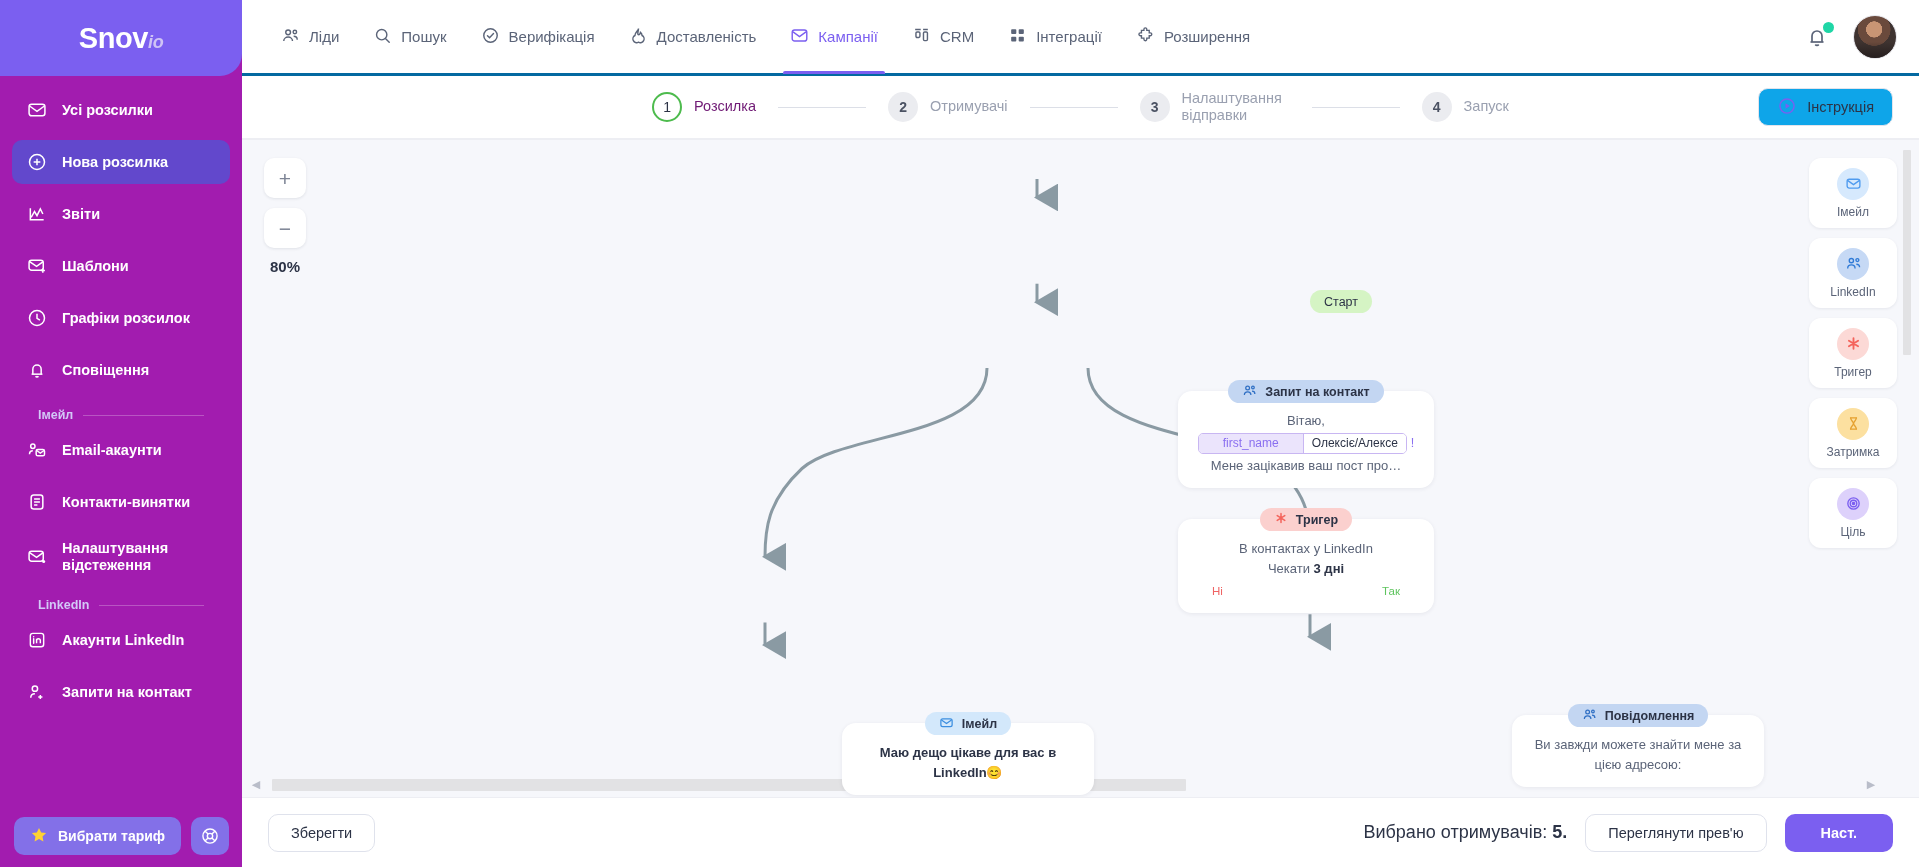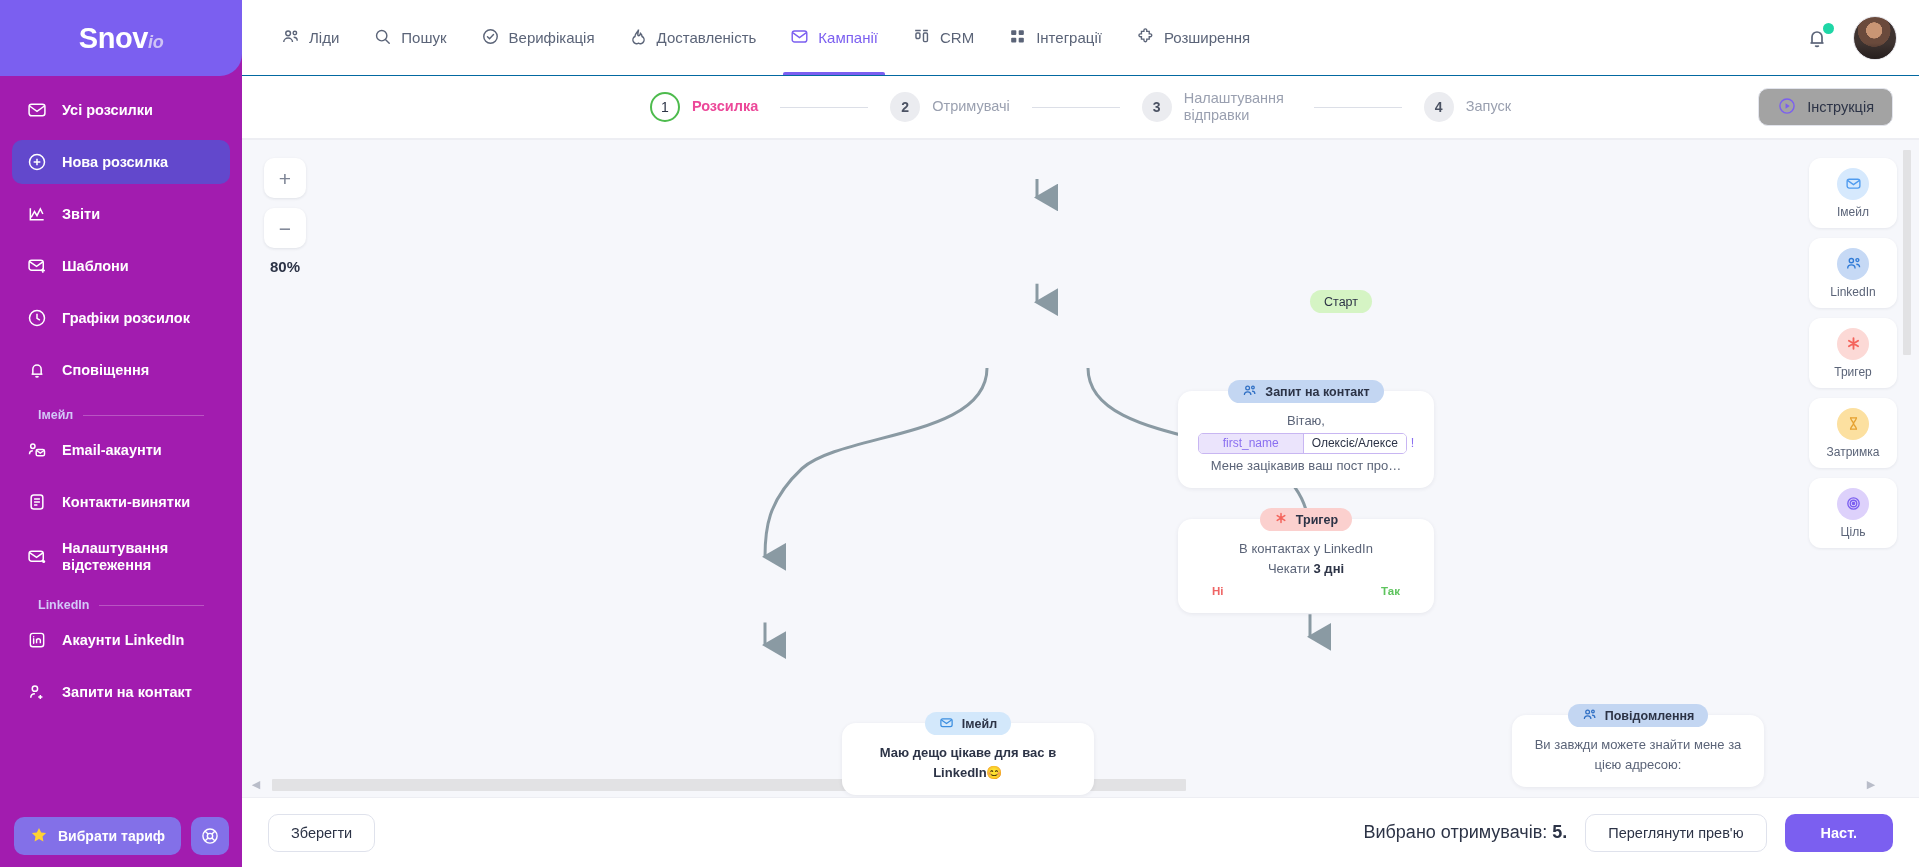--- a/index.html
+++ b/index.html
@@ -64,21 +64,21 @@
     display: flex; align-items: center; justify-content: center; cursor: pointer;
   }
   .collapse-btn { width: 26px; height: 38px; display: flex; align-items: center; justify-content: center; cursor: pointer; }
 
   
   .right { flex: 1; display: flex; flex-direction: column; min-width: 0; position: relative; background: #fff; }
 
   
   .topbar {
     height: 76px; background: #fff; display: flex; align-items: center;
-    padding: 0 22px 0 22px; border-bottom: 1px solid #0369a1; position: relative;
+    padding: 0 22px 0 22px; border-bottom: 3px solid #0369a1; position: relative;
   }
   .topnav { display: flex; align-items: center; gap: 0px; }
   .topnav-item {
     display: flex; align-items: center; gap: 9px;
     padding: 0 17px; height: 74px; cursor: pointer;
     color: #5b6478; font-size: 15px; position: relative;
   }
   .topnav-item.active { color: #7b5ff0; }
   .topnav-item.active::after {
     content: ""; position: absolute; left: 10px; right: 10px; bottom: 0;
@@ -104,28 +104,28 @@
   }
   .steps { display: flex; align-items: center; margin: 0 auto; }
   .step { display: flex; align-items: center; gap: 12px; }
   .step .bub {
     width: 30px; height: 30px; border-radius: 50%; background: #ebecf0;
     display: flex; align-items: center; justify-content: center;
     font-size: 14px; color: #4b5263; font-weight: bold;
   }
   .step.active .bub { background: #fff; border: 2px solid #4dbb4d; color: #2c3346; font-weight: normal; }
   .step .lbl { font-size: 14.5px; color: #9aa0b0; line-height: 1.18; white-space: nowrap; }
-  .step.active .lbl { color: #ec4899; font-weight: bold; }
+  .step.active .lbl { color: #701a75; font-weight: normal; }
   .step .lbl.two { white-space: normal; width: 108px; }
   .step-line { width: 88px; height: 1px; background: #dcdfe7; margin: 0 22px; }
   .instr-btn {
     position: absolute; right: 26px; top: 50%; transform: translateY(-50%);
     display: flex; align-items: center; gap: 10px;
     height: 38px; padding: 0 18px; border: 1px solid #e2e4ec; border-radius: 10px;
-    background: #a3a3a3; cursor: pointer; font-size: 14.5px; color: #2c3346;
+    background: #0ea5e9; cursor: pointer; font-size: 14.5px; color: #2c3346;
   }
 
   
   .canvas {
     flex: 1; background: #f6f7fb; position: relative; overflow: hidden;
     border-top: 1px solid #edeef3;
   }
   .zoom-ctl { position: absolute; left: 22px; top: 18px; width: 42px; text-align: center; z-index: 6; }
   .zoom-btn {
     width: 42px; height: 40px; background: #fff; border-radius: 10px;
@@ -154,21 +154,21 @@
     background: #fff; border-radius: 14px; box-shadow: 0 1px 4px rgba(35,40,70,0.08);
     margin-top: -12px; padding: 20px 16px 12px 16px; position: relative; z-index: 2;
     text-align: center; font-size: 13px; color: #5b6478; line-height: 1.55;
   }
   .card .strong { color: #2c3346; font-weight: bold; }
   .chip-line { display: flex; align-items: center; justify-content: center; gap: 0; margin: 2px 0; }
   .chipbox { display: inline-flex; border: 1px solid #c8b6f2; border-radius: 5px; overflow: hidden; height: 21px; }
   .chipbox .k { background: #ebe4fc; color: #8a6ff0; font-size: 12px; padding: 0 24px; display: flex; align-items: center; }
   .chipbox .v { background: #fff; color: #2c3346; font-size: 12px; padding: 0 8px; display: flex; align-items: center; border-left: 1px solid #c8b6f2; }
   .bang { color: #8a6ff0; font-size: 12.5px; margin-left: 4px; }
-  .branch-labels { display: flex; justify-content: space-between; padding: 4px 18px 0 18px; font-size: 11.5px; font-weight: bold; }
+  .branch-labels { display: flex; justify-content: space-between; padding: 4px 18px 0 18px; font-size: 11.5px; font-weight: normal; }
   .br-no { color: #ef6464; }
   .br-yes { color: #5ec45e; }
 
   
   .rail { position: absolute; right: 22px; top: 18px; width: 88px; z-index: 6; }
   .rail-item {
     background: #fff; border-radius: 12px; height: 70px; margin-bottom: 10px;
     box-shadow: 0 1px 3px rgba(30,35,60,0.08); cursor: pointer;
     display: flex; flex-direction: column; align-items: center; justify-content: center; gap: 5px;
   }

